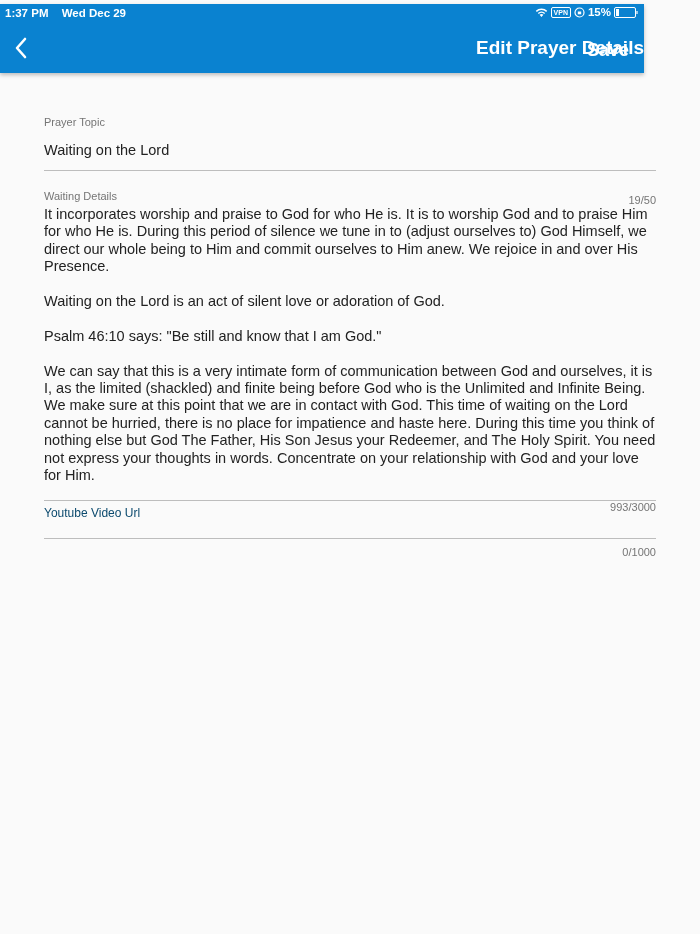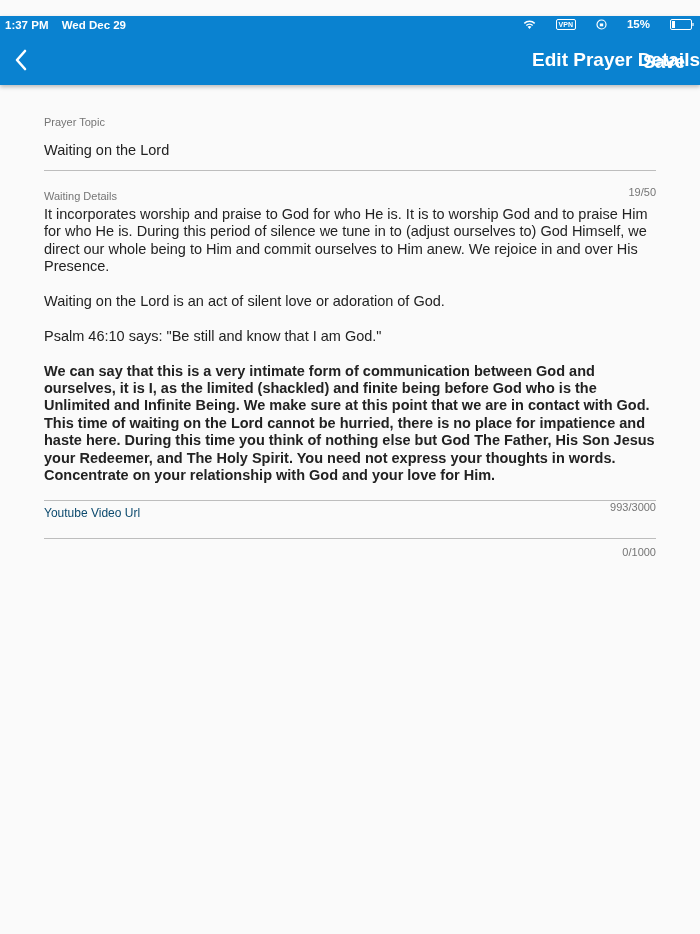--- a/index.html
+++ b/index.html
@@ -1,34 +1,34 @@
 <!DOCTYPE html>
 <html><head>
 <meta charset="utf-8">
 <style>
   html, body { margin:0; padding:0; }
   body { width:700px; height:934px; background:#fafafa; font-family:"Liberation Sans", sans-serif; position:relative; overflow:hidden; }
-  .appbar { position:absolute; left:0; top:16px; width:700px; height:69px; background:#0a82d0; box-shadow:0 2px 4px rgba(0,0,0,0.25); color:#fff; }
+  .appbar { position:absolute; left:0; top:4px; width:644px; height:69px; background:#0a82d0; box-shadow:0 2px 4px rgba(0,0,0,0.25); color:#fff; }
   .status-left { position:absolute; left:5px; top:3px; font-size:11.5px; font-weight:bold; }
   .status-left span { margin-right:10px; }
-  .status-right { position:absolute; right:8px; top:2px; font-size:11.5px; font-weight:bold; display:flex; align-items:center; gap:20px; }
+  .status-right { position:absolute; right:8px; top:2px; font-size:11.5px; font-weight:bold; display:flex; align-items:center; gap:3px; }
   .vpn { border:1px solid #fff; border-radius:2px; font-size:7px; padding:0 2px; line-height:9px; }
   .battery { width:20px; height:9px; border:1px solid #fff; border-radius:2px; position:relative; }
   .battery::before { content:""; position:absolute; left:1px; top:1px; width:3px; height:7px; background:#fff; }
   .battery::after { content:""; position:absolute; right:-3px; top:3px; width:2px; height:3px; background:rgba(255,255,255,0.6); }
   .back { position:absolute; left:12px; top:32px; width:20px; height:24px; cursor:pointer; }
   .title { position:absolute; left:0; right:0; top:33px; text-align:right; font-size:19px; font-weight:bold; }
   .save { position:absolute; right:15px; top:36px; font-size:18px; font-weight:bold; cursor:pointer; }
   .field { position:absolute; left:44px; width:612px; }
   .label { font-size:11px; color:#757575;margin-top:26px; }
   .value { font-size:14.5px; color:#222; line-height:17.4px; }
   .underline { height:1px; background:#bdbdbd; }
   .counter { font-size:11px; color:#757575; text-align:right; }
   .details p { margin:0 0 17.4px 0; }
-  .details p:last-child { margin-bottom:16px;font-weight:bold; }
+  .details p:last-child { margin-bottom:16px; }
   .placeholder { font-size:12px; color:#0c4a6e; }
 </style>
 </head>
 <body>
 
 <div class="appbar">
   <div class="status-left">
     <span>1:37 PM</span>
     <span>Wed Dec 29</span>
   </div>
@@ -48,21 +48,21 @@
       <path d="M13 3 L5 12 L13 21" stroke="#fff" stroke-width="2.6" fill="none" stroke-linecap="round" stroke-linejoin="round"></path>
     </svg>
   <div class="title">Edit Prayer Details</div>
   <div class="save">Save</div>
 </div>
 
 <div class="field" style="top:90px;">
   <div class="label">Prayer Topic</div>
   <div class="value" style="margin-top:14px;">Waiting on the Lord</div>
   <div class="underline" style="margin-top:11px;"></div>
-  <div class="counter" style="margin-top:15px;">19/50</div>
+  <div class="counter" style="margin-top:23px;">19/50</div>
 </div>
 
 <div class="field" style="top:164px;">
   <div class="label">Waiting Details</div>
   <div class="value details" style="margin-top:4px;">
     <p>It incorporates worship and praise to God for who He is. It is to worship God and to praise Him for who He is. During this period of silence we tune in to (adjust ourselves to) God Himself, we direct our whole being to Him and commit ourselves to Him anew. We rejoice in and over His Presence.</p>
     <p>Waiting on the Lord is an act of silent love or adoration of God.</p>
     <p>Psalm 46:10 says: "Be still and know that I am God."</p>
     <p>We can say that this is a very intimate form of communication between God and ourselves, it is I, as the limited (shackled) and finite being before God who is the Unlimited and Infinite Being. We make sure at this point that we are in contact with God. This time of waiting on the Lord cannot be hurried, there is no place for impatience and haste here. During this time you think of nothing else but God The Father, His Son Jesus your Redeemer, and The Holy Spirit. You need not express your thoughts in words. Concentrate on your relationship with God and your love for Him.</p>
   </div>

